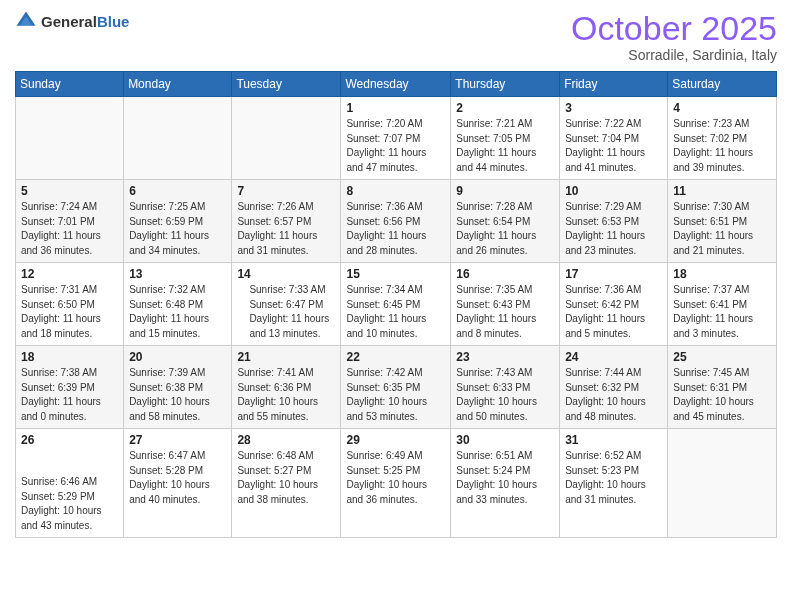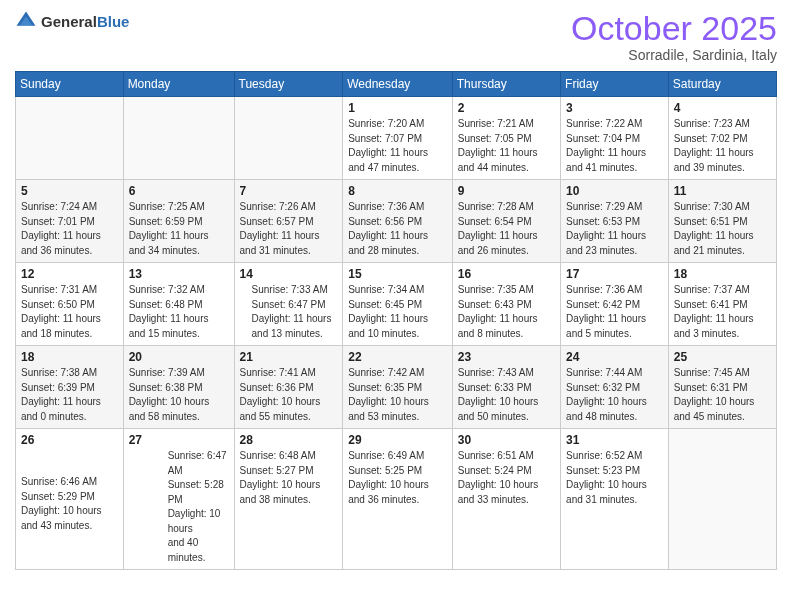--- a/index.html
+++ b/index.html
@@ -327,21 +327,21 @@
         <tr>
           <td>
             <span class="day-number">26</span>
             <div class="day-info" style="white-space: pre-line; margin-top: 28px;">Sunrise: 6:46 AM
 Sunset: 5:29 PM
 Daylight: 10 hours
 and 43 minutes.</div>
           </td>
           <td>
             <span class="day-number">27</span>
-            <div class="day-info" style="white-space: pre-line; margin-left: 39px;">Sunrise: 6:47 AM
+            <div class="day-info" style="white-space: pre-line;">Sunrise: 6:47 AM
 Sunset: 5:28 PM
 Daylight: 10 hours
 and 40 minutes.</div>
           </td>
           <td>
             <span class="day-number">28</span>
             <div class="day-info" style="white-space: pre-line;">Sunrise: 6:48 AM
 Sunset: 5:27 PM
 Daylight: 10 hours
 and 38 minutes.</div>

